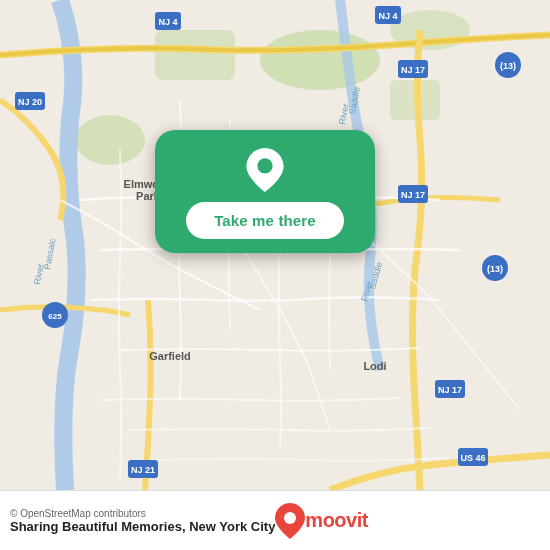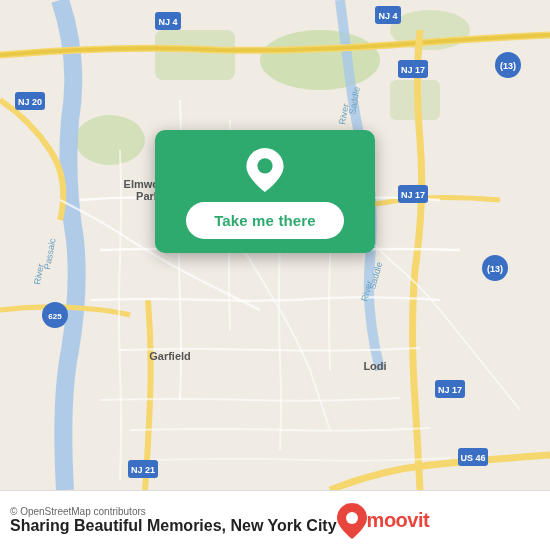--- a/index.html
+++ b/index.html
@@ -28,21 +28,21 @@
       top: 0; left: 0;
     }
 
     
     #popup-card {
       position: absolute;
       top: 130px;
       left: 155px;
       width: 220px;
       background: #2eaa6e;
-      border-radius: 10px;
+      border-radius: 20px;
       display: flex;
       flex-direction: column;
       align-items: center;
       padding: 18px 16px 14px 16px;
       box-shadow: 0 4px 16px rgba(0,0,0,0.32);
     }
 
     #pin-icon {
       width: 44px;
       height: 44px;
@@ -84,21 +84,21 @@
       display: flex;
       flex-direction: column;
     }
 
     #osm-credit {
       font-size: 10px;
       color: #666;
     }
 
     #location-name {
-      font-size: 16px;
+      font-size: 13px;
       font-weight: 600;
       color: #222;
     }
 
     #moovit-logo-wrap {
       display: flex;
       align-items: center;
       gap: 0;
       flex-shrink: 0;
     }

